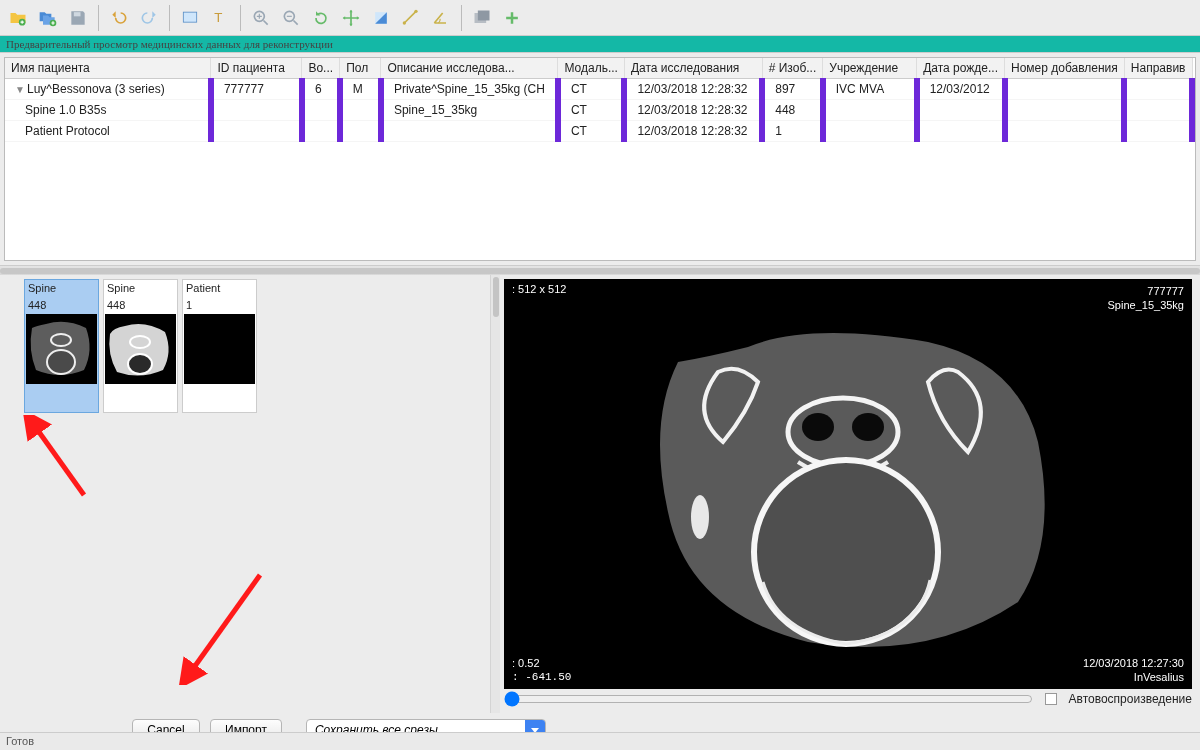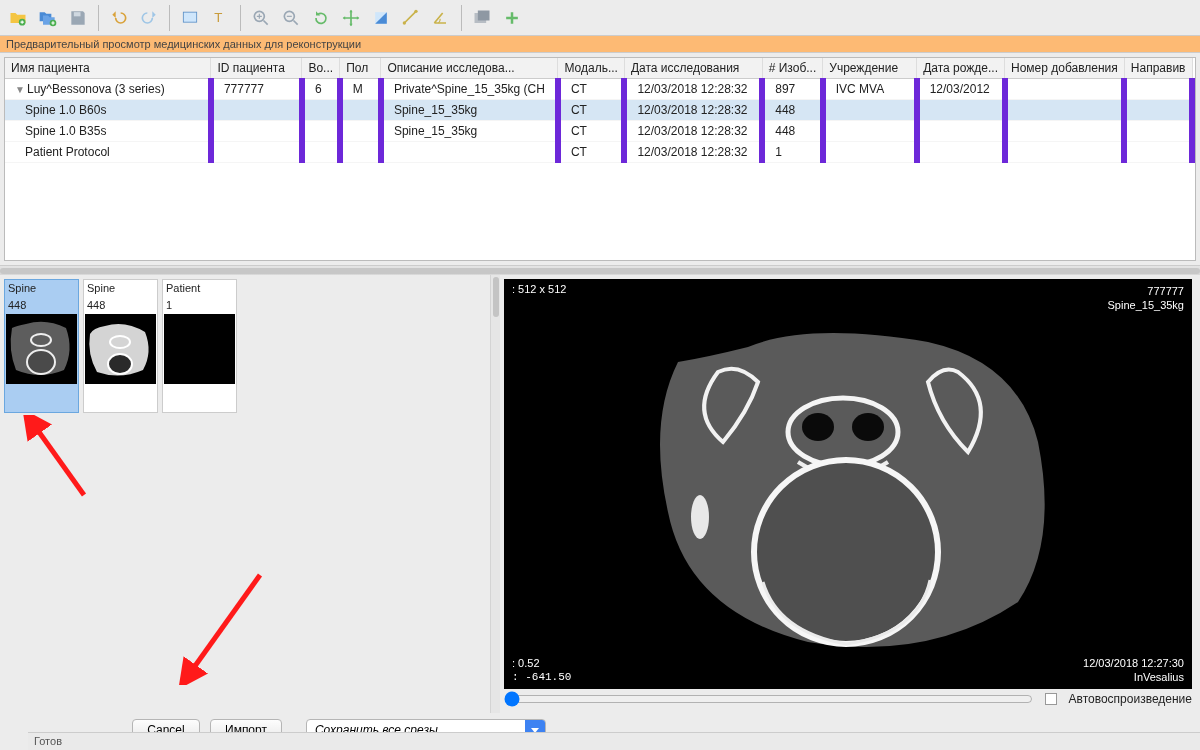--- a/index.html
+++ b/index.html
@@ -5,37 +5,37 @@
   * { box-sizing: border-box; margin: 0; padding: 0; font-family: "Helvetica Neue", Arial, sans-serif; }
   body { width: 1200px; height: 750px; background: #ececec; font-size: 12px; color: #222; overflow: hidden; }
 
   
   .toolbar { height: 36px; display: flex; align-items: center; padding: 2px 4px; gap: 2px; border-bottom: 1px solid #ccc; }
   .tb-btn { width: 28px; height: 28px; border: 1px solid transparent; border-radius: 3px; display: flex; align-items: center; justify-content: center; cursor: pointer; }
   .tb-sep { width: 1px; height: 26px; background: #bbb; margin: 0 4px; }
   .tb-btn svg { width: 20px; height: 20px; }
 
   
-  .panel-title { padding: 2px 6px; font-size: 11px; color: #444; border-bottom: 1px solid #ccc; background: #fdba74; }
+  .panel-title { padding: 2px 6px; font-size: 11px; color: #444; border-bottom: 1px solid #ccc; background: #14b8a6; font-family: Liberation Serif, serif; }
 
   
   .table-wrap { background: #fff; border: 1px solid #bbb; margin: 4px; height: 204px; overflow: hidden; }
   table { width: 100%; border-collapse: collapse; font-size: 12px; }
   th { text-align: left; font-weight: 400; padding: 3px 6px; background: #f2f2f2; border-right: 1px solid #ddd; border-bottom: 1px solid #ccc; white-space: nowrap; overflow: hidden; }
   td { padding: 3px 10px; border-right: 6px solid #6d28d9; border-bottom: 1px solid #f5f5f5; white-space: nowrap; overflow: hidden; }
   tr.sel td { background: #d6e6f4; }
   .disclosure { color: #888; margin-right: 2px; font-size: 10px; display: inline-block; width: 10px; }
   .indent { padding-left: 20px; }
   .hscroll-mock { height: 10px; background: linear-gradient(#e4e4e4,#d8d8d8); border-top: 1px solid #ccc; position: relative; }
   .hscroll-mock::after { content:""; position:absolute; left:0; top:2px; height:6px; width:100%; background:#c7c7c7; border-radius:3px; }
 
   
   .lower { display: flex; height: 438px; }
   .thumbs-pane { width: 500px; position: relative; padding: 4px; }
-  .thumbs-row { display: flex; gap: 4px; }
+  .thumbs-row { display: flex; gap: 4px; margin-left: 20px; }
   .thumb-card { width: 75px; border: 1px solid #ccc; background: #fff; display: flex; flex-direction: column; cursor: pointer; }
   .thumb-card.sel { background: #aacdf2; border-color: #6ba7df; }
   .thumb-meta { font-size: 11px; padding: 2px 3px; line-height: 1.2; }
   .thumb-img { width: 71px; height: 70px; margin: 0 auto 2px; background: #000; position: relative; overflow:hidden; }
   .thumb-img.selpad { margin-bottom: 28px; }
   .viewer-pane { flex: 1; padding: 4px 8px 4px 4px; display:flex; flex-direction:column; }
   .viewer { flex:1; background: #000; position: relative; color:#fff; font-size: 11px; }
   .ov { position:absolute; font-size:11px; color:#fff; }
   .slider-row { display:flex; align-items:center; gap:12px; padding:2px 0; }
   .slider { flex:1; }
@@ -45,21 +45,21 @@
   .arrow { position:absolute; pointer-events:none; }
 
   
   .btn-row { display:flex; align-items:center; gap:10px; padding: 6px 0 10px 100px; margin-left: 32px; }
   .mac-btn { min-width:68px; padding:3px 14px; background:linear-gradient(#fdfdfd,#e8e8e8); border:1px solid #b5b5b5; border-radius:4px; font-size:12px; cursor:pointer; }
   .mac-select { appearance:none; -webkit-appearance:none; border:1px solid #b5b5b5; border-radius:4px; padding:3px 26px 3px 8px; background:#fff; font-size:12px; position:relative; }
   .select-wrap { position:relative; display:inline-block; margin-left:14px; }
   .select-arrow { position:absolute; right:1px; top:1px; bottom:1px; width:20px; background:#3d82f2; border-radius:0 3px 3px 0; display:flex; align-items:center; justify-content:center; pointer-events:none; }
   .select-arrow::after { content:""; border-left:4px solid transparent; border-right:4px solid transparent; border-top:5px solid #fff; }
 
-  .statusbar { position:absolute; left:0; right:0; bottom:0; height:18px; border-top:1px solid #ccc; padding:2px 6px; font-size:11px; color:#555; background:#eaeaea;margin-left:28px; }
+  .statusbar { position:absolute; left:0; right:0; bottom:0; height:18px; border-top:1px solid #ccc; padding:2px 6px; font-size:11px; color:#555; background:#eaeaea; }
 
   .vscroll-mock { position:absolute; right:0; top:0; bottom:0; width:10px; background:#e6e6e6; border-left:1px solid #d4d4d4; }
   .vscroll-mock::after { content:""; position:absolute; top:2px; left:2px; width:6px; height:40px; background:#c4c4c4; border-radius:3px; }
 
   
   .ct-big { position:absolute; left:50%; top:52%; transform:translate(-50%,-50%); width:440px; height:380px; }
 </style>
 </head>
 <body>
 
@@ -211,34 +211,20 @@
           <td>M</td>
           <td>Private^Spine_15_35kg (CН</td>
           <td>CT</td>
           <td>12/03/2018 12:28:32</td>
           <td>897</td>
           <td>IVC MVA</td>
           <td>12/03/2012</td>
           <td></td>
           <td></td>
         </tr>
-        <tr class="sel">
-          <td class="indent">Spine  1.0  B60s</td>
-          <td></td>
-          <td></td>
-          <td></td>
-          <td>Spine_15_35kg</td>
-          <td>CT</td>
-          <td>12/03/2018 12:28:32</td>
-          <td>448</td>
-          <td></td>
-          <td></td>
-          <td></td>
-          <td></td>
-        </tr>
         <tr>
           <td class="indent">Spine  1.0  B35s</td>
           <td></td>
           <td></td>
           <td></td>
           <td>Spine_15_35kg</td>
           <td>CT</td>
           <td>12/03/2018 12:28:32</td>
           <td>448</td>
           <td></td>

